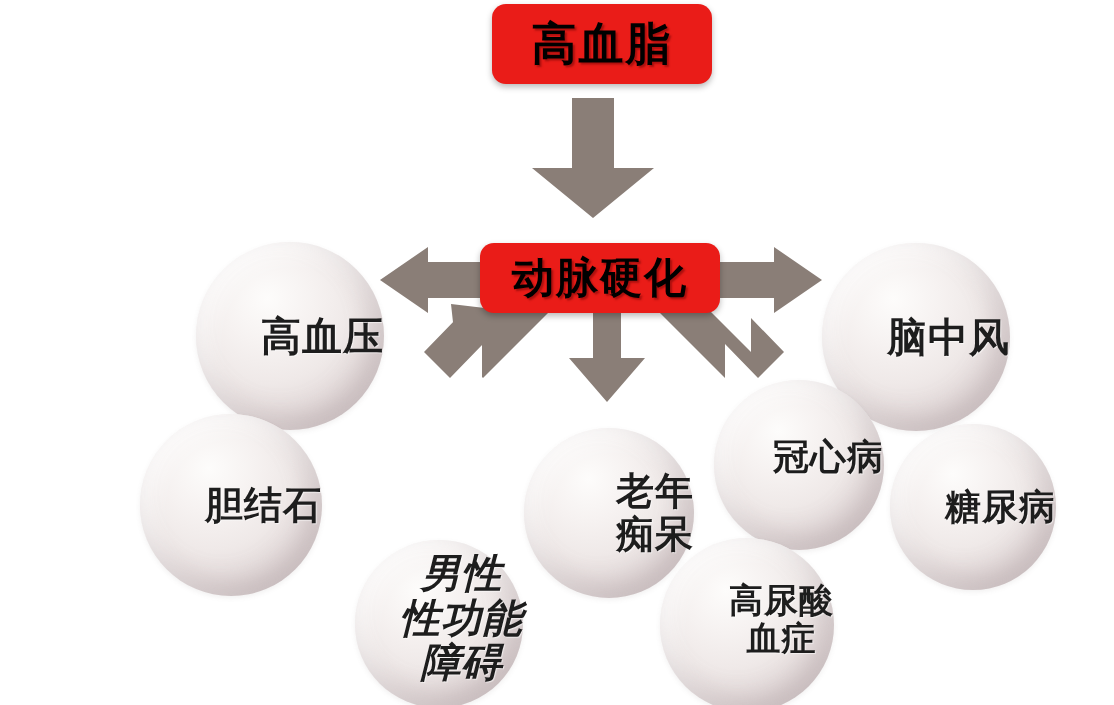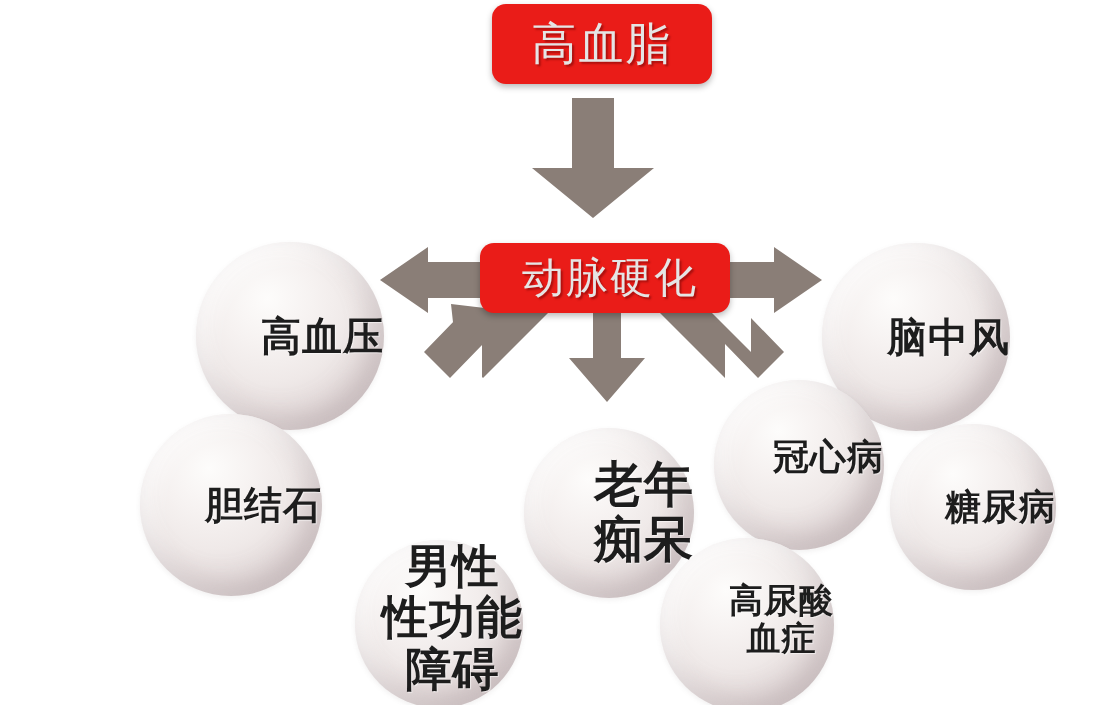--- a/index.html
+++ b/index.html
@@ -22,29 +22,29 @@
     position: absolute;
     display: flex;
     align-items: center;
     justify-content: center;
     background: #ea1c18;
     border-radius: 14px;
     box-shadow: 0 3px 6px rgba(0,0,0,0.28);
     z-index: 40;
   }
   .redbox .label {
-    color: #e5e5e5;
-    font-weight: normal;
+    color: #000000;
+    font-weight: bold;
     letter-spacing: 2px;
     white-space: nowrap;
     text-shadow: 2px 2px 2px rgba(90,0,0,0.45);
   }
   #box-top { left: 492px; top: 4px; width: 220px; height: 80px; }
   #box-top .label { font-size: 45px; }
-  #box-mid { left: 480px; top: 243px; width: 240px; height: 70px; padding-left: 10px; }
+  #box-mid { left: 480px; top: 243px; width: 240px; height: 70px; }
   #box-mid .label { font-size: 42px; }
 
   
   .arrow {
     position: absolute;
     z-index: 10;
   }
   .arrow svg { display: block; overflow: visible; }
   .arrow-fill { fill: #8a7e77; }
 
@@ -140,34 +140,34 @@
   <div class="sphere" style="left:822px; top:243px; width:188px; height:188px;">
     <span class="label" style="font-size:40px;margin-left:23px;">脑中风</span>
   </div>
 
   <div class="sphere" style="left:140px; top:414px; width:182px; height:182px;">
     <span class="label" style="font-size:38px;font-family:Liberation Serif, serif;">胆结石</span>
   </div>
 
 
   <div class="sphere" style="left:524px; top:428px; width:170px; height:170px;">
-    <span class="label" style="font-size:49px;">老年
+    <span class="label" style="font-size:38px;">老年
 痴呆</span>
   </div>
 
   <div class="sphere" style="left:714px; top:380px; width:170px; height:170px;">
     <span class="label" style="font-size:36px; transform:translateY(-8px);">冠心病</span>
   </div>
 
   <div class="sphere" style="left:890px; top:424px; width:166px; height:166px;">
     <span class="label" style="font-size:36px;">糖尿病</span>
   </div>
 
   <div class="sphere" style="left:355px; top:540px; width:168px; height:168px;">
-    <span class="label" style="font-size:46px; transform:translateY(-6px);">男性
+    <span class="label" style="font-size:40px; transform:translateY(-6px);font-style:italic;">男性
 性功能
 障碍</span>
   </div>
 
   <div class="sphere" style="left:660px; top:538px; width:174px; height:174px;">
     <span class="label" style="font-size:34px; transform:translateY(-6px);margin-left:12px;">高尿酸
 血症</span>
   </div>
 
 </div>

